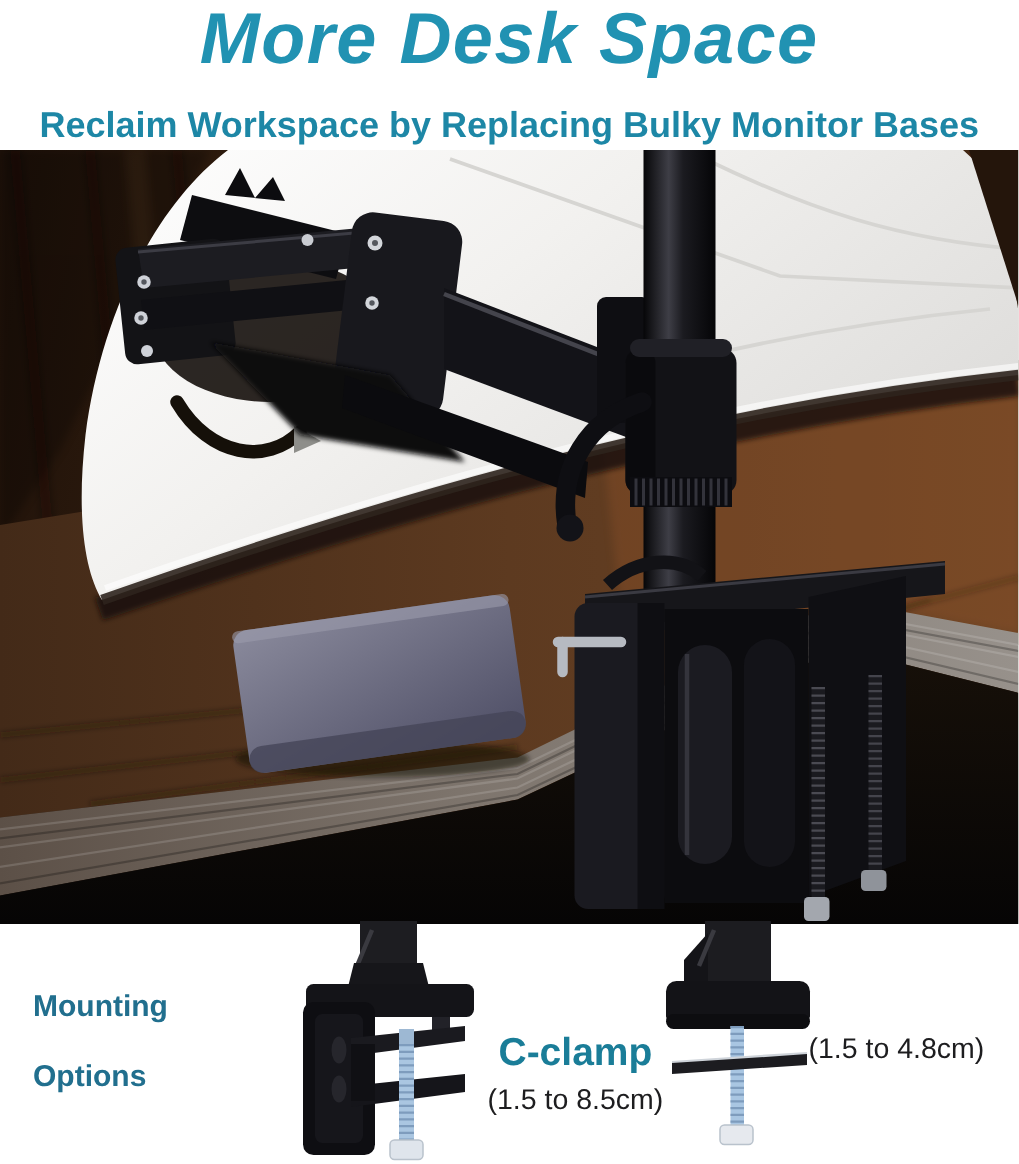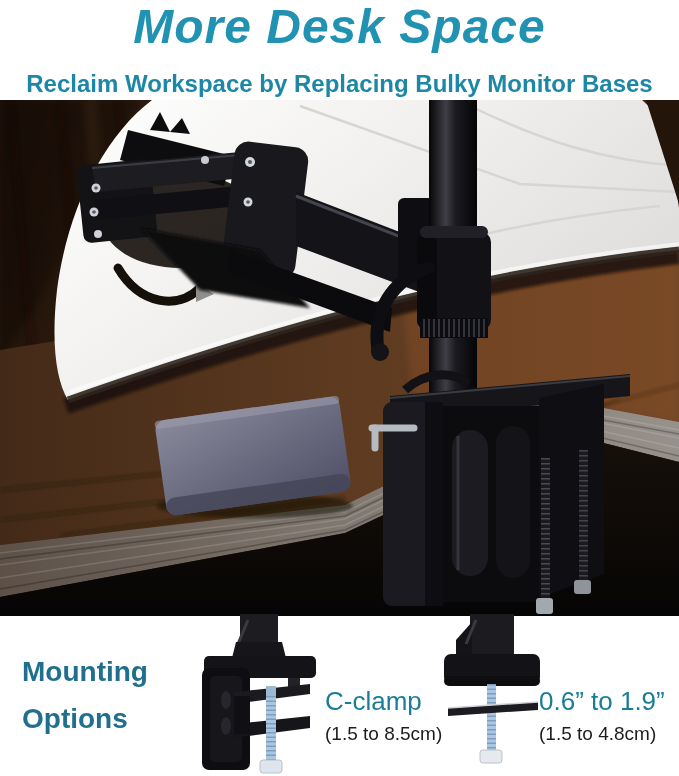--- a/index.html
+++ b/index.html
@@ -8,29 +8,29 @@
 
   .title{position:absolute;top:-2px;left:0;right:0;margin:0;text-align:center;
     font-size:48px;line-height:58px;font-weight:bold;font-style:italic;
     color:#2192b2;letter-spacing:1px;}
   .subtitle{position:absolute;top:57px;left:0;right:0;margin:12px;text-align:center;
     font-size:24px;line-height:30px;font-weight:bold;color:#1d87a6;}
 
   .photo{position:absolute;top:100px;left:0;width:679px;height:516px;}
 
   .mounting-heading{position:absolute;left:22px;top:648px;margin:0;
-    font-size:28px;line-height:47px;font-weight:bold;color:#216f8e;white-space:pre-line;}
+    font-size:20px;line-height:47px;font-weight:bold;color:#216f8e;white-space:pre-line;}
 
   .icon-cclamp{position:absolute;left:190px;top:612px;}
   .icon-grommet{position:absolute;left:436px;top:614px;}
 
   .opt-text{position:absolute;top:684px;}
   .opt-text.first{left:325px;}
   .opt-text.second{left:539px;}
-  .opt-label,.opt-inches{font-size:26px;line-height:34px;font-weight:normal;color:#1a7d98;}
+  .opt-label,.opt-inches{font-size:26px;line-height:34px;font-weight:bold;color:#1a7d98;text-align:center;}
   .opt-cm{font-size:19px;line-height:24px;margin-top:4px;color:#1d1d1f;}
 </style>
 </head>
 <body>
 
 <div class="page">
 
   <h1 class="title">More Desk Space</h1>
   <p class="subtitle">Reclaim Workspace by Replacing Bulky Monitor Bases</p>
 
@@ -268,18 +268,17 @@
       <line x1="12" y1="94" x2="102" y2="88" stroke="#cfd4da" stroke-width="1.5"></line>
       <rect x="44" y="136" width="22" height="13" rx="3" fill="#e6e9ee" stroke="#b9c2cc" stroke-width="1"></rect>
     </svg>
 
     <div class="opt-text first">
       <div class="opt-label">C-clamp</div>
       <div class="opt-cm">(1.5 to 8.5cm)</div>
     </div>
 
     <div class="opt-text second">
-      <div class="opt-inches">0.6” to 1.9”</div>
       <div class="opt-cm">(1.5 to 4.8cm)</div>
     </div>
   </section>
 
 </div>
 
 </body></html>

